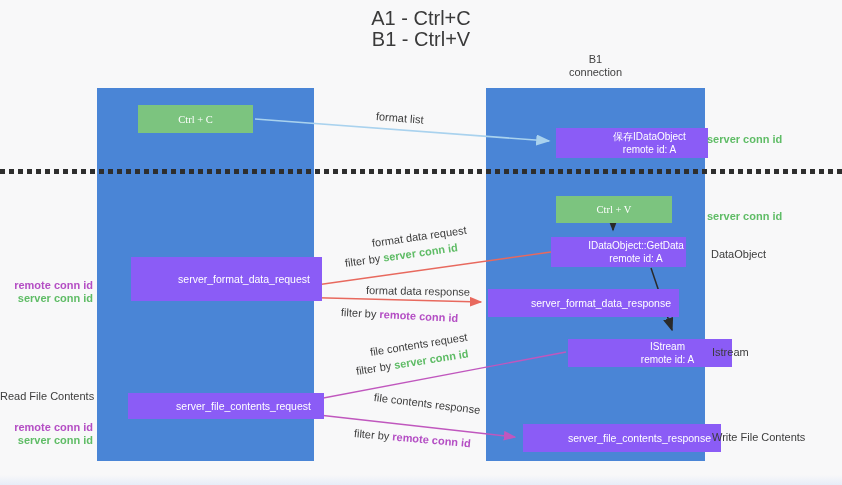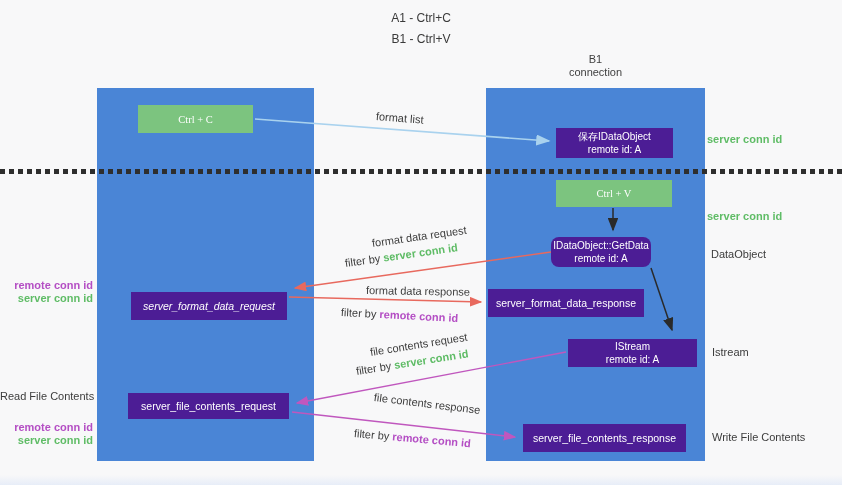--- a/index.html
+++ b/index.html
@@ -1,31 +1,31 @@
 <!DOCTYPE html>
 <html><head>
 <meta charset="utf-8">
 <style>
   html,body{margin:0;padding:0;}
   body{font-family:"Liberation Sans","DejaVu Sans",sans-serif;background:#fff;}
   #canvas{position:relative;width:842px;height:485px;background:#f8f8f9;overflow:hidden;}
   #bottom-fade{position:absolute;left:0;bottom:0;width:842px;height:10px;
     background:linear-gradient(to bottom,rgba(226,233,246,0),#e7edf8);}
   .title{position:absolute;left:0;top:8px;width:842px;text-align:center;
-    font-size:12px;line-height:21px;color:#3a3a3a;}
+    font-size:20px;line-height:21px;color:#3a3a3a;}
   .col{position:absolute;top:88px;width:217px;height:373px;background:#4a85d6;}
   #col-left{left:97px;}
   #col-right{left:486px;width:219px;}
   .col-header{position:absolute;top:53px;text-align:center;font-size:11px;line-height:13px;color:#3f3f3f;}
   #col-header-left{left:97px;width:217px;margin-top:38px;}
   #col-header-right{left:486px;width:219px;}
   .node{position:absolute;display:flex;flex-direction:column;align-items:center;justify-content:center;
     color:#fff;text-align:center;font-size:10.5px;line-height:13px;z-index:4;}
   .green{background:#7cc47f;font-family:Liberation Serif, serif;}
-  .orange{background:#4c1d95;}
+  .orange{background:#8b5cf6;padding-left:35px;}
   #dotted-divider{position:absolute;left:0;top:169px;width:842px;height:5px;z-index:6;
     background:repeating-linear-gradient(90deg,#2e2e2e 0 5px,rgba(0,0,0,0) 5px 9px);}
   .side-label{position:absolute;font-size:11px;color:#3c3c3c;white-space:nowrap;z-index:5;}
   .glabel{color:#5fbc66;font-weight:bold;}
   .plabel{color:#b44ec4;font-weight:bold;}
   .left-block{position:absolute;left:0;width:93px;text-align:right;font-size:11px;line-height:13px;
     white-space:nowrap;z-index:5;}
   .arrow-label{position:absolute;font-size:11px;color:#3d3d3d;white-space:nowrap;
     transform-origin:left center;z-index:5;}
   svg.overlay{position:absolute;left:0;top:0;z-index:3;pointer-events:none;}
@@ -79,30 +79,30 @@
 
   <div class="node green" style="left:138px;top:105px;width:115px;height:28px;">
     <span>Ctrl + C</span>
   </div>
 
   <div class="node orange" style="left:556px;top:128px;width:117px;height:30px;font-size:10px;">
     <span>保存IDataObject</span>
     <span>remote id: A</span>
   </div>
 
-  <div class="node green" style="left:556px;top:180px;width:116px;height:27px;text-align:center;">
+  <div class="node green" style="left:556px;top:196px;width:116px;height:27px;text-align:center;">
     <span>Ctrl + V</span>
   </div>
 
-  <div class="node orange" style="left:551px;top:237px;width:100px;height:30px;font-size:10px;border-radius:8px;">
+  <div class="node orange" style="left:551px;top:237px;width:100px;height:30px;font-size:10px;">
     <span>IDataObject::GetData</span>
     <span>remote id: A</span>
   </div>
 
-  <div class="node orange" style="left:131px;top:292px;width:156px;height:28px;font-style:italic;">
+  <div class="node orange" style="left:131px;top:257px;width:156px;height:44px;">
     <span>server_format_data_request</span>
   </div>
 
   <div class="node orange" style="left:488px;top:289px;width:156px;height:28px;">
     <span>server_format_data_response</span>
   </div>
 
   <div class="node orange" style="left:568px;top:339px;width:129px;height:28px;font-size:10px;">
     <span>IStream</span>
     <span>remote id: A</span>

